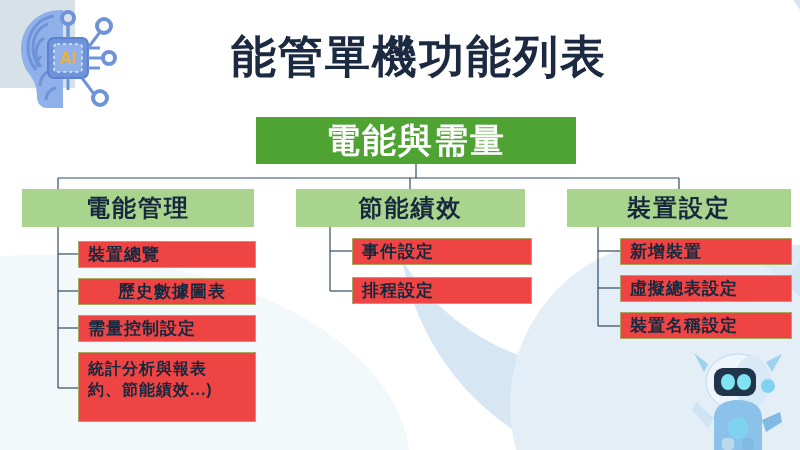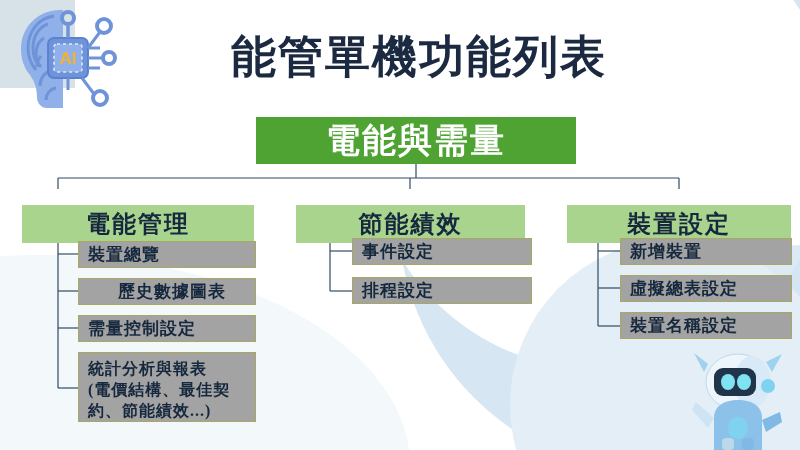--- a/index.html
+++ b/index.html
@@ -76,36 +76,35 @@
     background:#4ea333;
     color:#ffffff;
     font-size:34px;font-weight:bold;letter-spacing:2px;
     display:flex;align-items:center;justify-content:center;
   }
   .node-l2{
     position:absolute;top:189px;height:38px;
     background:#a9d48e;
     color:#16283d;
     font-size:24px;font-weight:bold;letter-spacing:2px;
-    display:flex;align-items:center;justify-content:center;margin-top:16px;
+    display:flex;align-items:center;justify-content:center;
   }
   .col1 .node-l2{left:22px;width:232px;}
   .col2 .node-l2{left:296px;width:229px;}
   .col3 .node-l2{left:567px;width:224px;}
 
   .leaf{
     position:absolute;
-    background:#a3a3a3;
+    background:#ef4444;
     border:1.4px solid #a8a862;
     color:#16283d;
     font-size:17px;font-weight:bold;letter-spacing:1px;
     display:flex;align-items:center;
     padding-left:9px;
     box-sizing:border-box;
-    font-family:Liberation Serif, serif;
   }
   .leaf.multi{
     display:block;
     padding:5px 23px 5px 9px;
     line-height:21px;
     font-size:16px;
   }
   .leaf .ln{display:block;white-space:nowrap;}
 
   
@@ -227,21 +226,20 @@
 
   <div class="node-root">電能與需量</div>
 
   <div class="col1">
     <div class="node-l2">電能管理</div>
     <div class="leaf c1-l1">裝置總覽</div>
     <div class="leaf c1-l2">歷史數據圖表</div>
     <div class="leaf c1-l3">需量控制設定</div>
     <div class="leaf multi c1-l4">
       <span class="ln">統計分析與報表</span>
-      <span class="ln">(電價結構、最佳契</span>
       <span class="ln">約、節能績效...)</span>
     </div>
   </div>
 
   <div class="col2">
     <div class="node-l2">節能績效</div>
     <div class="leaf c2-l1">事件設定</div>
     <div class="leaf c2-l2">排程設定</div>
   </div>
 

